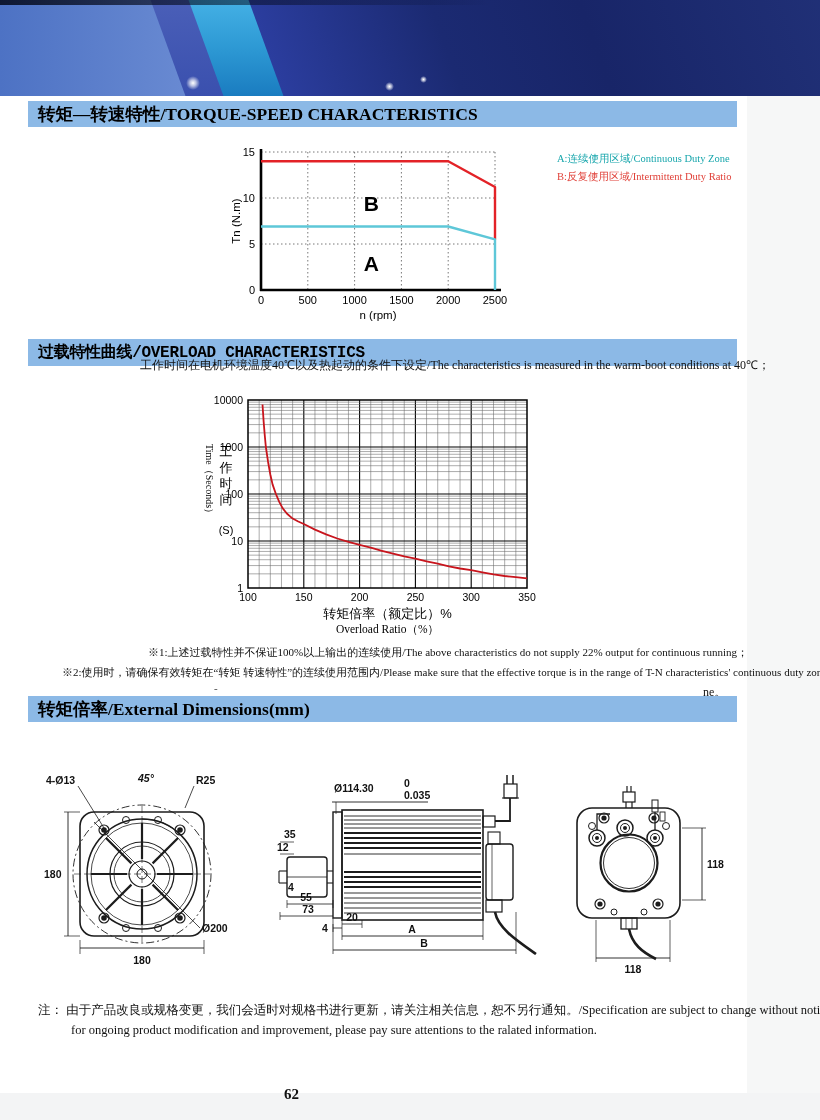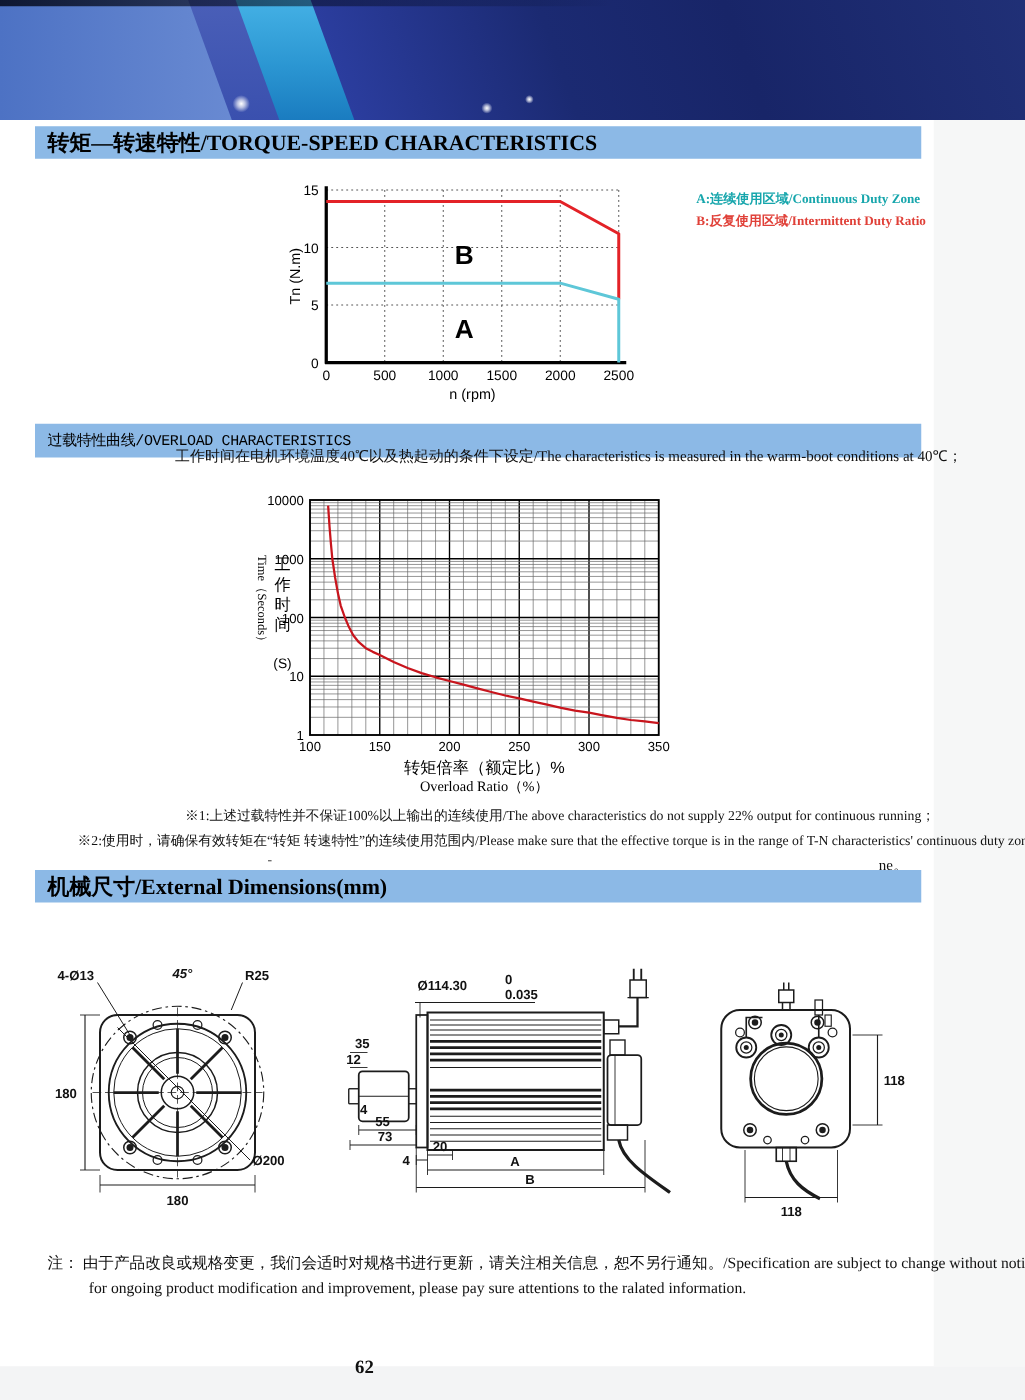--- a/index.html
+++ b/index.html
@@ -18,23 +18,23 @@
     background:linear-gradient(to right,rgba(4,8,24,.85),rgba(4,8,24,.45) 35%,rgba(20,40,120,0) 60%);}
   .dot{position:absolute;border-radius:50%;
     background:radial-gradient(circle,#ffffff 0%,rgba(255,255,255,.65) 30%,rgba(255,255,255,0) 70%);}
   
   .margin-right{left:747px;top:96px;width:73px;height:997px;background:#f6f7f7;}
   .strip-bottom{left:0;top:1093px;width:820px;height:27px;background:#f3f4f5;}
   
   .sec{left:28px;width:709px;background:#8cb9e6;color:#000;display:flex;align-items:center;
        padding-left:10px;box-sizing:border-box;}
   .sec-serif{font-family:"Liberation Serif",serif;font-weight:bold;font-size:17.5px;text-align:center;}
-  .sec-mono{font-family:"Liberation Mono","DejaVu Sans Mono",monospace;font-weight:normal;font-size:12px;letter-spacing:-0.3px;}
-  
-  .legend-line{font-family:"Liberation Serif",serif;font-weight:bold;font-size:10.5px;white-space:nowrap;}
+  .sec-mono{font-family:"Liberation Mono","DejaVu Sans Mono",monospace;font-weight:bold;font-size:16px;letter-spacing:-0.3px;}
+  
+  .legend-line{font-family:"Liberation Serif",serif;font-weight:normal;font-size:10.5px;white-space:nowrap;}
   .subtitle{font-size:12px;white-space:nowrap;}
   .notes{font-size:11px;white-space:nowrap;}
   .footnote{font-size:12.5px;white-space:nowrap;}
   .pagenum{font-size:15px;font-weight:bold;}
   
   svg{display:block;}
   svg text{font-family:"Liberation Sans","DejaVu Sans",sans-serif;fill:#000;}
   svg text.serif{font-family:"Liberation Serif",serif;}
   .draw line,.draw path,.draw rect,.draw circle,.draw polyline{stroke:#1c1c1c;fill:none;}
   .draw text{fill:#111;font-weight:bold;font-size:10.5px;}
@@ -180,21 +180,21 @@
     <text x="36" y="112" text-anchor="middle" font-size="13">间</text>
     <text x="36" y="142" text-anchor="middle" font-size="11">(S)</text>
   </svg>
 
 <div class="abs notes" style="left:148px;top:645px;">※1:上述过载特性并不保证100%以上输出的连续使用/The above characteristics do not supply 22% output for continuous running；</div>
 <div class="abs notes" style="left:62px;top:665px;">※2:使用时，请确保有效转矩在“转矩 转速特性”的连续使用范围内/Please make sure that the effective torque is in the range of T-N characteristics' continuous duty zone</div>
 <div class="abs notes" style="left:214px;top:682px;color:#444;">-</div>
 <div class="abs notes" style="left:703px;top:684px;font-size:12px;">ne。</div>
 
 <div class="abs sec" style="top:696px;height:26px;">
-  <span class="sec-serif">机械尺寸/External Dimensions(mm)</span>
+  <span class="sec-serif">转矩倍率/External Dimensions(mm)</span>
 </div>
 
 <svg class="abs draw" style="left:42px;top:768px;" width="220" height="200">
   <line x1="100" y1="38" x2="100" y2="174" stroke-width="0.6" stroke-dasharray="7 3"></line>
   <line x1="32" y1="106" x2="168" y2="174" stroke-width="0"></line>
   <line x1="32" y1="106" x2="168" y2="106" stroke-width="0.6" stroke-dasharray="7 3"></line>
   <circle cx="100" cy="106" r="69" stroke-width="0.9" stroke-dasharray="8 3 2 3"></circle>
   <rect x="38" y="44" width="124" height="124" rx="14" stroke-width="1.6"></rect>
   <circle cx="100" cy="106" r="55" stroke-width="1.5"></circle>
   <circle cx="100" cy="106" r="51" stroke-width="0.8"></circle>

